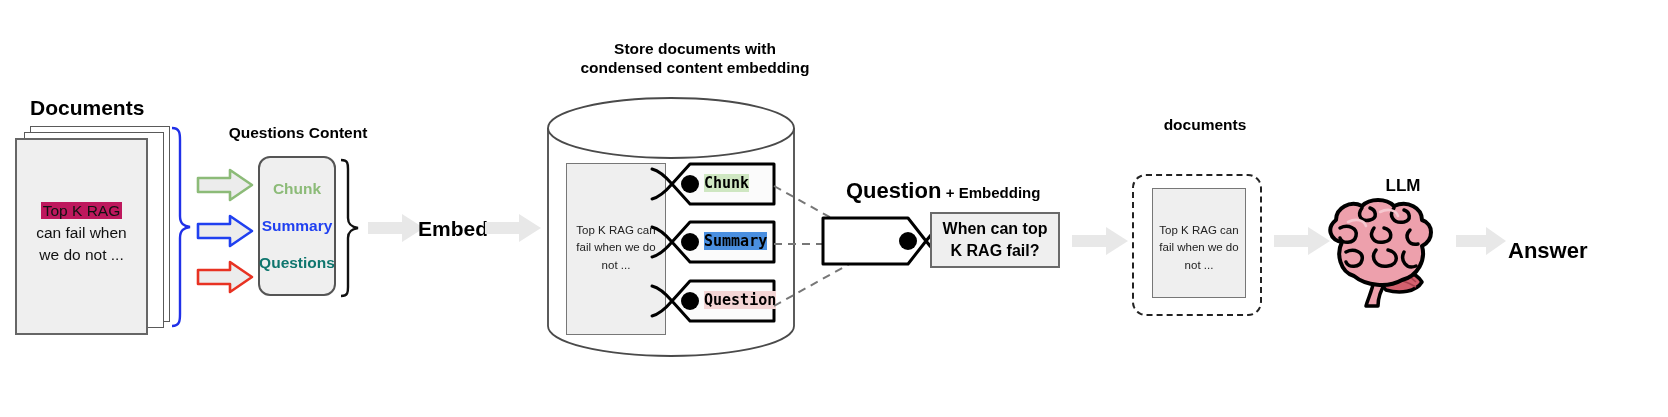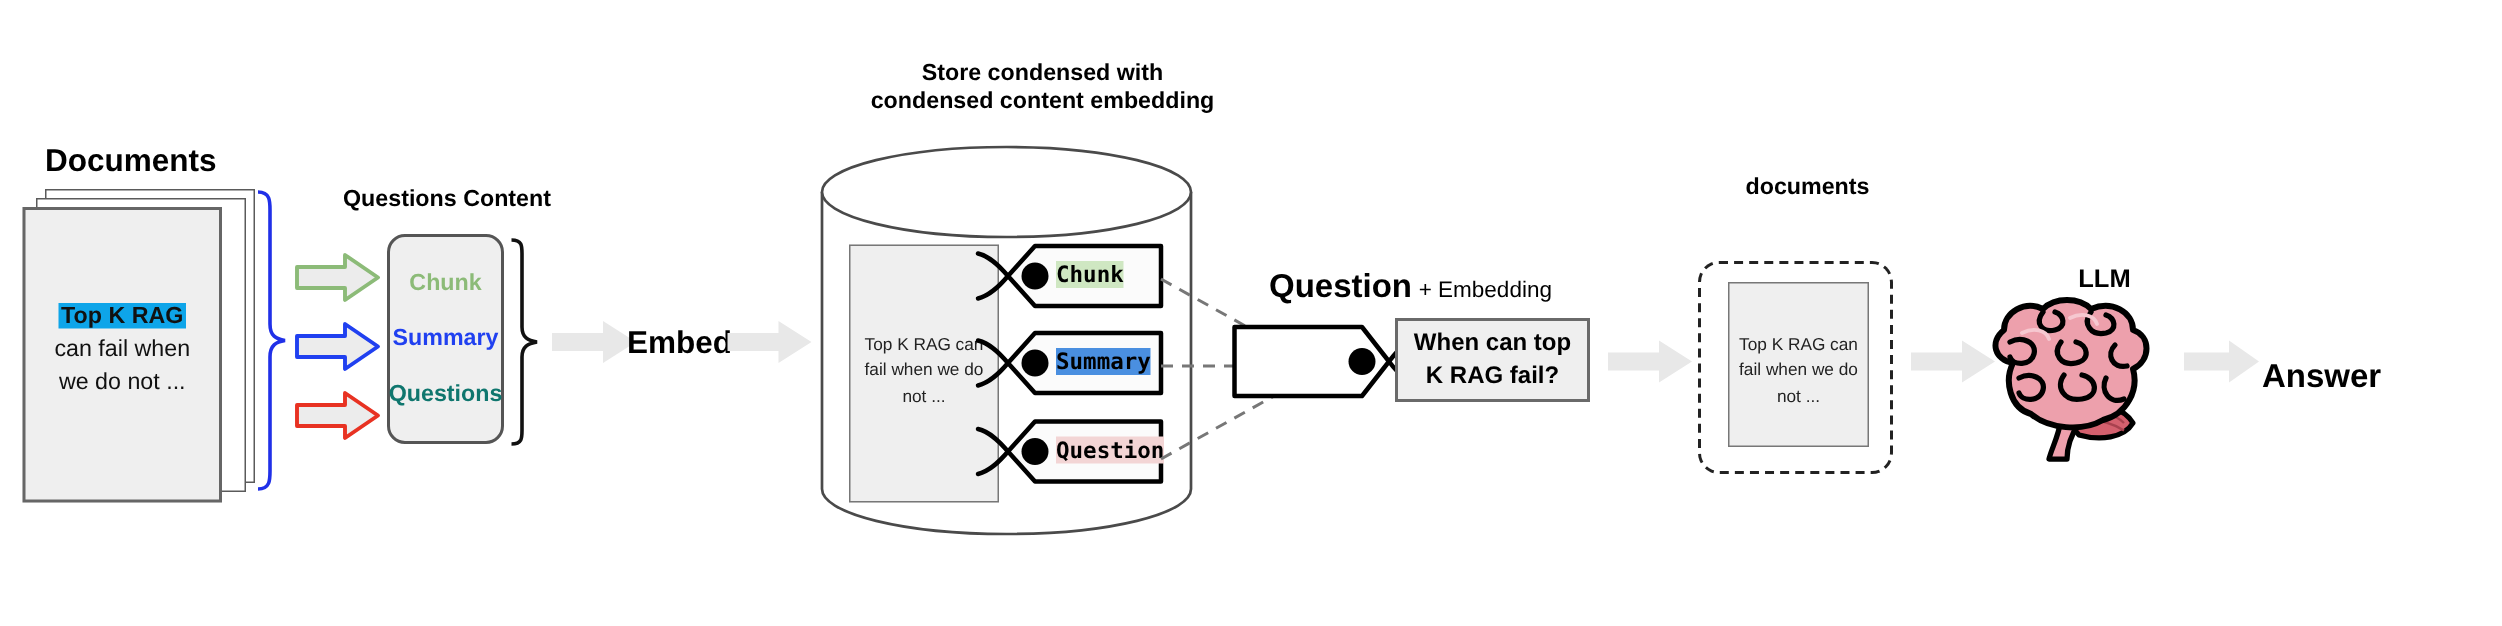--- a/index.html
+++ b/index.html
@@ -6,21 +6,21 @@
   body{width:1668px;height:417px;font-family:"Liberation Sans",sans-serif;overflow:hidden;}
   #stage{position:relative;width:1668px;height:417px;background:#fff;}
   .abs{position:absolute;}
   .ttl{font-weight:bold;color:#000;text-align:center;line-height:1.22;}
   .ctr{display:flex;align-items:center;justify-content:center;text-align:left;}
 
   
   .docpage{background:#efefef;border:2px solid #666;box-sizing:border-box;}
   .docsheet{background:#fff;border:1.5px solid #5a5a5a;box-sizing:border-box;}
   .doctext{font-size:15.5px;color:#111;line-height:1.42;text-align:center;}
-  .hl-green{background:#0ea5e9;padding:0 2px;font-weight:bold;}
+  .hl-green{background:#be185d;padding:0 2px;}
 
   
   .cc-box{background:#efefef;border:2px solid #555;border-radius:12px;box-sizing:border-box;
           display:flex;flex-direction:column;justify-content:space-around;align-items:center;}
   .cc-lbl{font-weight:bold;font-size:15.5px;}
 
   
   .tag{position:absolute;}
   .tagtxt{position:absolute;font-family:"DejaVu Sans Mono",monospace;font-weight:bold;
           font-size:15px;color:#000;white-space:nowrap;}
@@ -83,21 +83,21 @@
 
   <svg class="abs" style="left:368px;top:213px;" width="56" height="30" viewBox="0 0 56 30">
     <path d="M0 9 L34 9 L34 1 L56 15 L34 29 L34 21 L0 21 Z" fill="#e8e8e8"></path>
   </svg>
   <div class="abs ttl" style="left:418px;top:216px;width:70px;font-size:21px;">Embed</div>
   <svg class="abs" style="left:485px;top:213px;" width="56" height="30" viewBox="0 0 56 30">
     <path d="M0 9 L34 9 L34 1 L56 15 L34 29 L34 21 L0 21 Z" fill="#e8e8e8"></path>
   </svg>
 
   <div class="abs ttl" style="left:560px;top:40px;width:270px;font-size:15.5px;">
-    <div>Store condensed with</div>
+    <div>Store documents with</div>
     <div>condensed content embedding</div>
   </div>
 
   <svg class="abs" style="left:546px;top:96px;" width="250" height="262" viewBox="0 0 250 262">
     <path d="M2 32 L2 230 A123 30 0 0 0 248 230 L248 32" fill="#fff" stroke="#4a4a4a" stroke-width="1.8"></path>
     <ellipse cx="125" cy="32" rx="123" ry="30" fill="#fff" stroke="#4a4a4a" stroke-width="1.8"></ellipse>
   </svg>
 
   <div class="abs smalldoc" style="left:566px;top:163px;width:100px;height:172px;"></div>
   <div class="abs smalldoctxt" style="left:566px;top:222px;width:100px;">
@@ -138,21 +138,21 @@
 
   <svg class="abs" style="left:770px;top:178px;" width="120" height="140" viewBox="0 0 120 140">
     <path d="M4 8 L108 66" fill="none" stroke="#777" stroke-width="2" stroke-dasharray="8 6"></path>
     <path d="M4 66 L100 66" fill="none" stroke="#777" stroke-width="2" stroke-dasharray="8 6"></path>
     <path d="M4 128 L108 70" fill="none" stroke="#777" stroke-width="2" stroke-dasharray="8 6"></path>
     <path d="M100 60 L110 66 L100 72" fill="none" stroke="#777" stroke-width="2"></path>
   </svg>
 
   <div class="abs" style="left:846px;top:178px;width:220px;white-space:nowrap;">
     <span style="font-weight:bold;font-size:22px;color:#000;">Question</span>
-    <span style="font-weight:normal;font-size:15px;color:#000;">+ Embedding</span>
+    <span style="font-weight:bold;font-size:15px;color:#000;">+ Embedding</span>
   </div>
 
   <div class="tag" style="left:820px;top:214px;">
     <svg width="112" height="54" viewBox="0 0 112 54">
       <path d="M3 4 L88 4 L106 27 L88 50 L3 50 Z" fill="#fff" stroke="#000" stroke-width="3" stroke-linejoin="round"></path>
       <path d="M106 27 C112 19 118 13 126 11" fill="none" stroke="#000" stroke-width="3" stroke-linecap="round"></path>
       <path d="M106 27 C112 35 118 41 126 43" fill="none" stroke="#000" stroke-width="3" stroke-linecap="round"></path>
       <circle cx="88" cy="27" r="9" fill="#000"></circle>
     </svg>
   </div>

